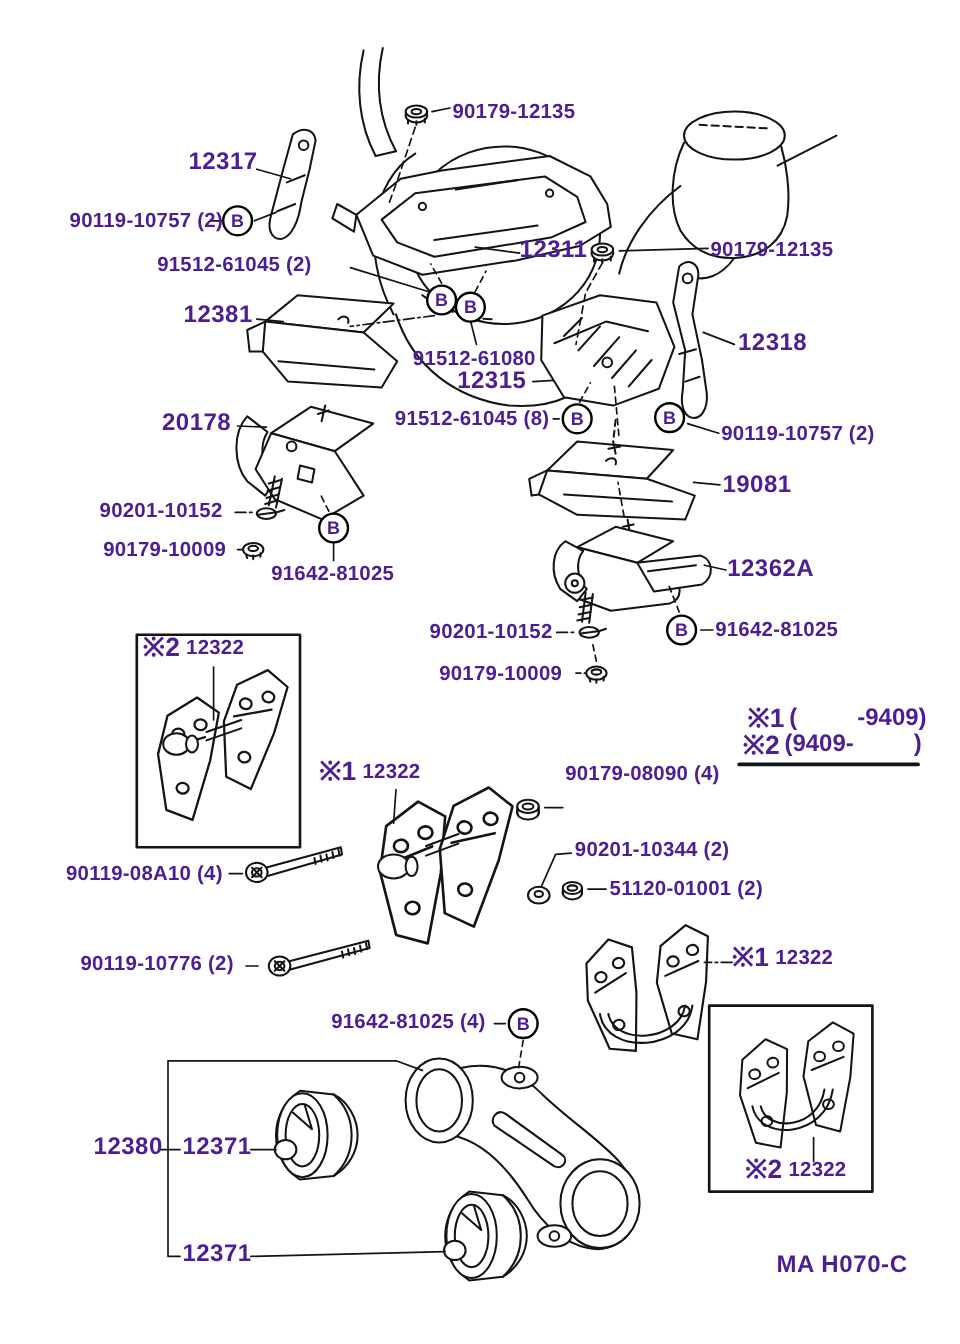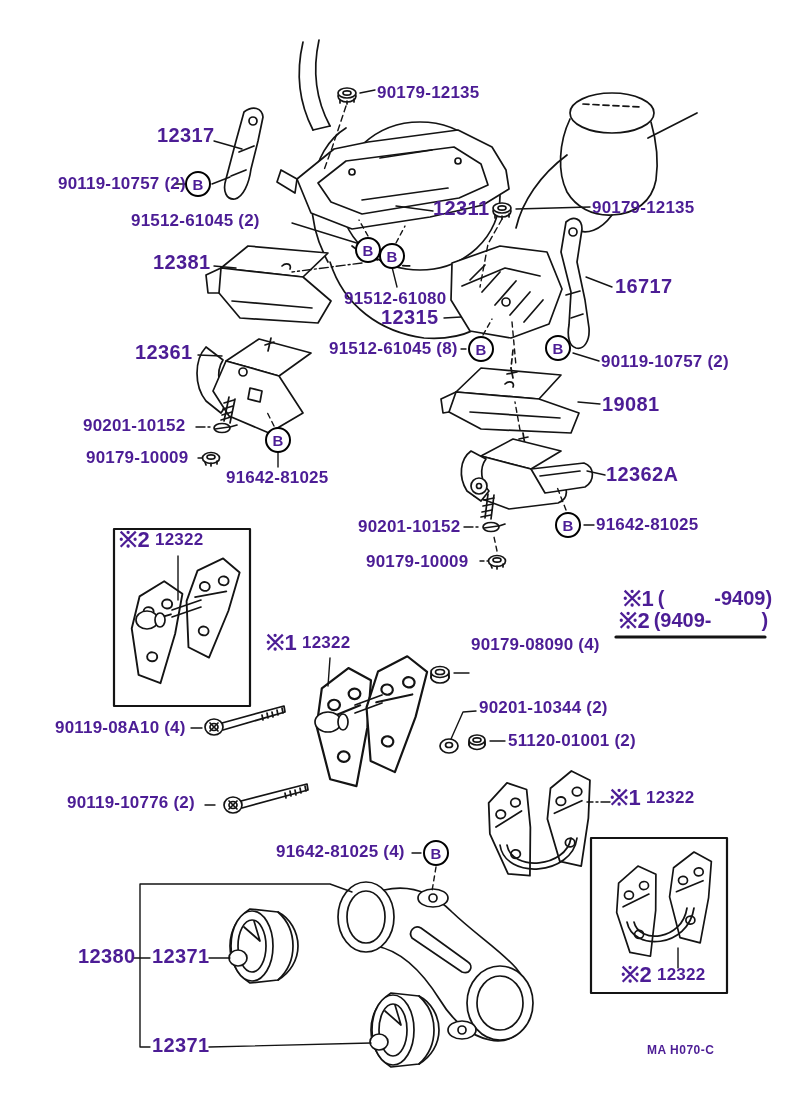--- a/index.html
+++ b/index.html
@@ -9,21 +9,21 @@
   .lbl{position:absolute;font-weight:700;font-size:17px;line-height:1;
        letter-spacing:.2px;white-space:pre;}
   .lbl.lg{font-size:20px;letter-spacing:.4px;}
   .composite{display:flex;align-items:center;gap:5px;}
   .mark{font-size:22px;font-weight:700;line-height:.9;}
   .bsym{position:absolute;width:26px;height:26px;border:2.6px solid #000;border-radius:50%;
         background:#fff;display:flex;align-items:center;justify-content:center;
         font-weight:700;font-size:15px;box-sizing:border-box;}
   .legend-row{position:absolute;display:flex;align-items:center;gap:4px;}
   .legend-row .rng{font-weight:700;font-size:20px;white-space:pre;}
-  .footer{position:absolute;font-weight:700;font-size:12px;letter-spacing:.5px;}
+  .footer{position:absolute;font-weight:700;font-size:20px;letter-spacing:.5px;}
 </style>
 </head>
 <body>
 
 <div class="page">
 
   <svg class="art" width="800" height="1120" viewBox="0 0 800 1120">
     <defs>
       <g id="plate">
         <path fill="#fff" d="M7,16 L28,1 L45,11 L41,47 L31,92 L11,86 L2,45 Z"></path>
@@ -286,24 +286,24 @@
     </g>
   </svg>
 
   <div class="lbl" style="left:377px;top:84px">90179-12135</div>
   <div class="lbl lg" style="left:157px;top:125px">12317</div>
   <div class="lbl" style="left:58px;top:175px">90119-10757 (2)</div>
   <div class="lbl lg" style="left:433px;top:198px">12311</div>
   <div class="lbl" style="left:592px;top:199px">90179-12135</div>
   <div class="lbl" style="left:131px;top:212px">91512-61045 (2)</div>
   <div class="lbl lg" style="left:153px;top:252px">12381</div>
-  <div class="lbl lg" style="left:615px;top:276px">16717</div>
+  <div class="lbl lg" style="left:615px;top:276px">12318</div>
   <div class="lbl" style="left:344px;top:290px">91512-61080</div>
   <div class="lbl lg" style="left:381px;top:307px">12315</div>
-  <div class="lbl lg" style="left:135px;top:342px">12361</div>
+  <div class="lbl lg" style="left:135px;top:342px">20178</div>
   <div class="lbl" style="left:329px;top:340px">91512-61045 (8)</div>
   <div class="lbl" style="left:601px;top:353px">90119-10757 (2)</div>
   <div class="lbl lg" style="left:602px;top:394px">19081</div>
   <div class="lbl" style="left:83px;top:417px">90201-10152</div>
   <div class="lbl" style="left:86px;top:449px">90179-10009</div>
   <div class="lbl" style="left:226px;top:469px">91642-81025</div>
   <div class="lbl lg" style="left:606px;top:464px">12362A</div>
   <div class="lbl" style="left:358px;top:518px">90201-10152</div>
   <div class="lbl" style="left:596px;top:516px">91642-81025</div>
   <div class="lbl" style="left:366px;top:553px">90179-10009</div>

